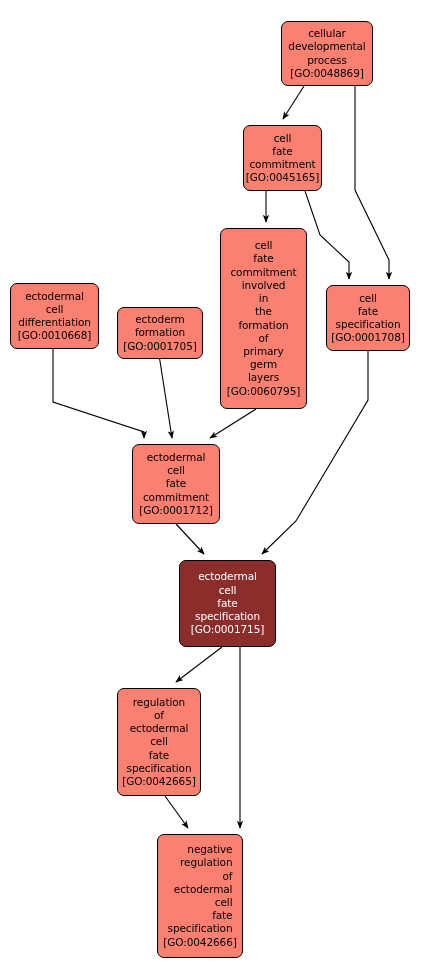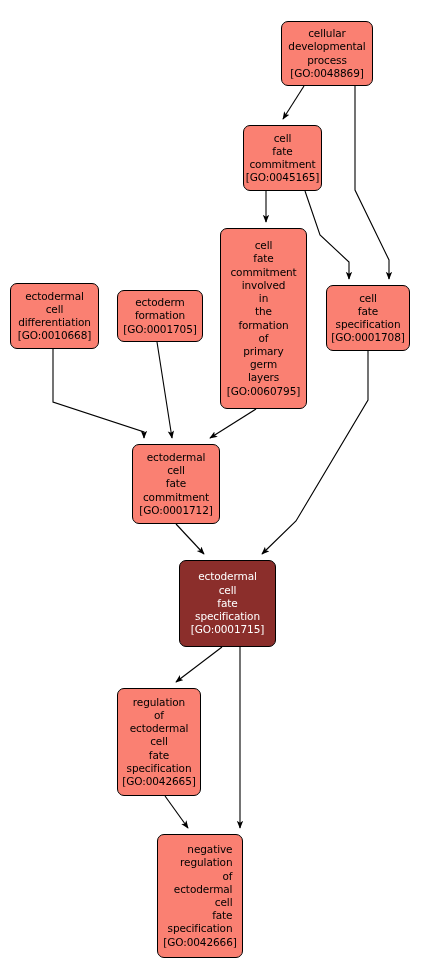--- a/index.html
+++ b/index.html
@@ -111,21 +111,21 @@
 germ
 layers</span>
         <span class="gid">[GO:0060795]</span>
       </div>
       <div class="go-node" title="ectodermal cell differentiation [GO:0010668]" style="left: 10px; top: 283px; width: 89px; height: 66px;">
         <span class="nm">ectodermal
 cell
 differentiation</span>
         <span class="gid">[GO:0010668]</span>
       </div>
-      <div class="go-node" title="ectoderm formation [GO:0001705]" style="left: 117px; top: 290px; width: 86px; height: 52px;">
+      <div class="go-node" title="ectoderm formation [GO:0001705]" style="left: 117px; top: 307px; width: 86px; height: 52px;">
         <span class="nm">ectoderm
 formation</span>
         <span class="gid">[GO:0001705]</span>
       </div>
       <div class="go-node" title="cell fate specification [GO:0001708]" style="left: 326px; top: 285px; width: 84px; height: 66px;">
         <span class="nm">cell
 fate
 specification</span>
         <span class="gid">[GO:0001708]</span>
       </div>

